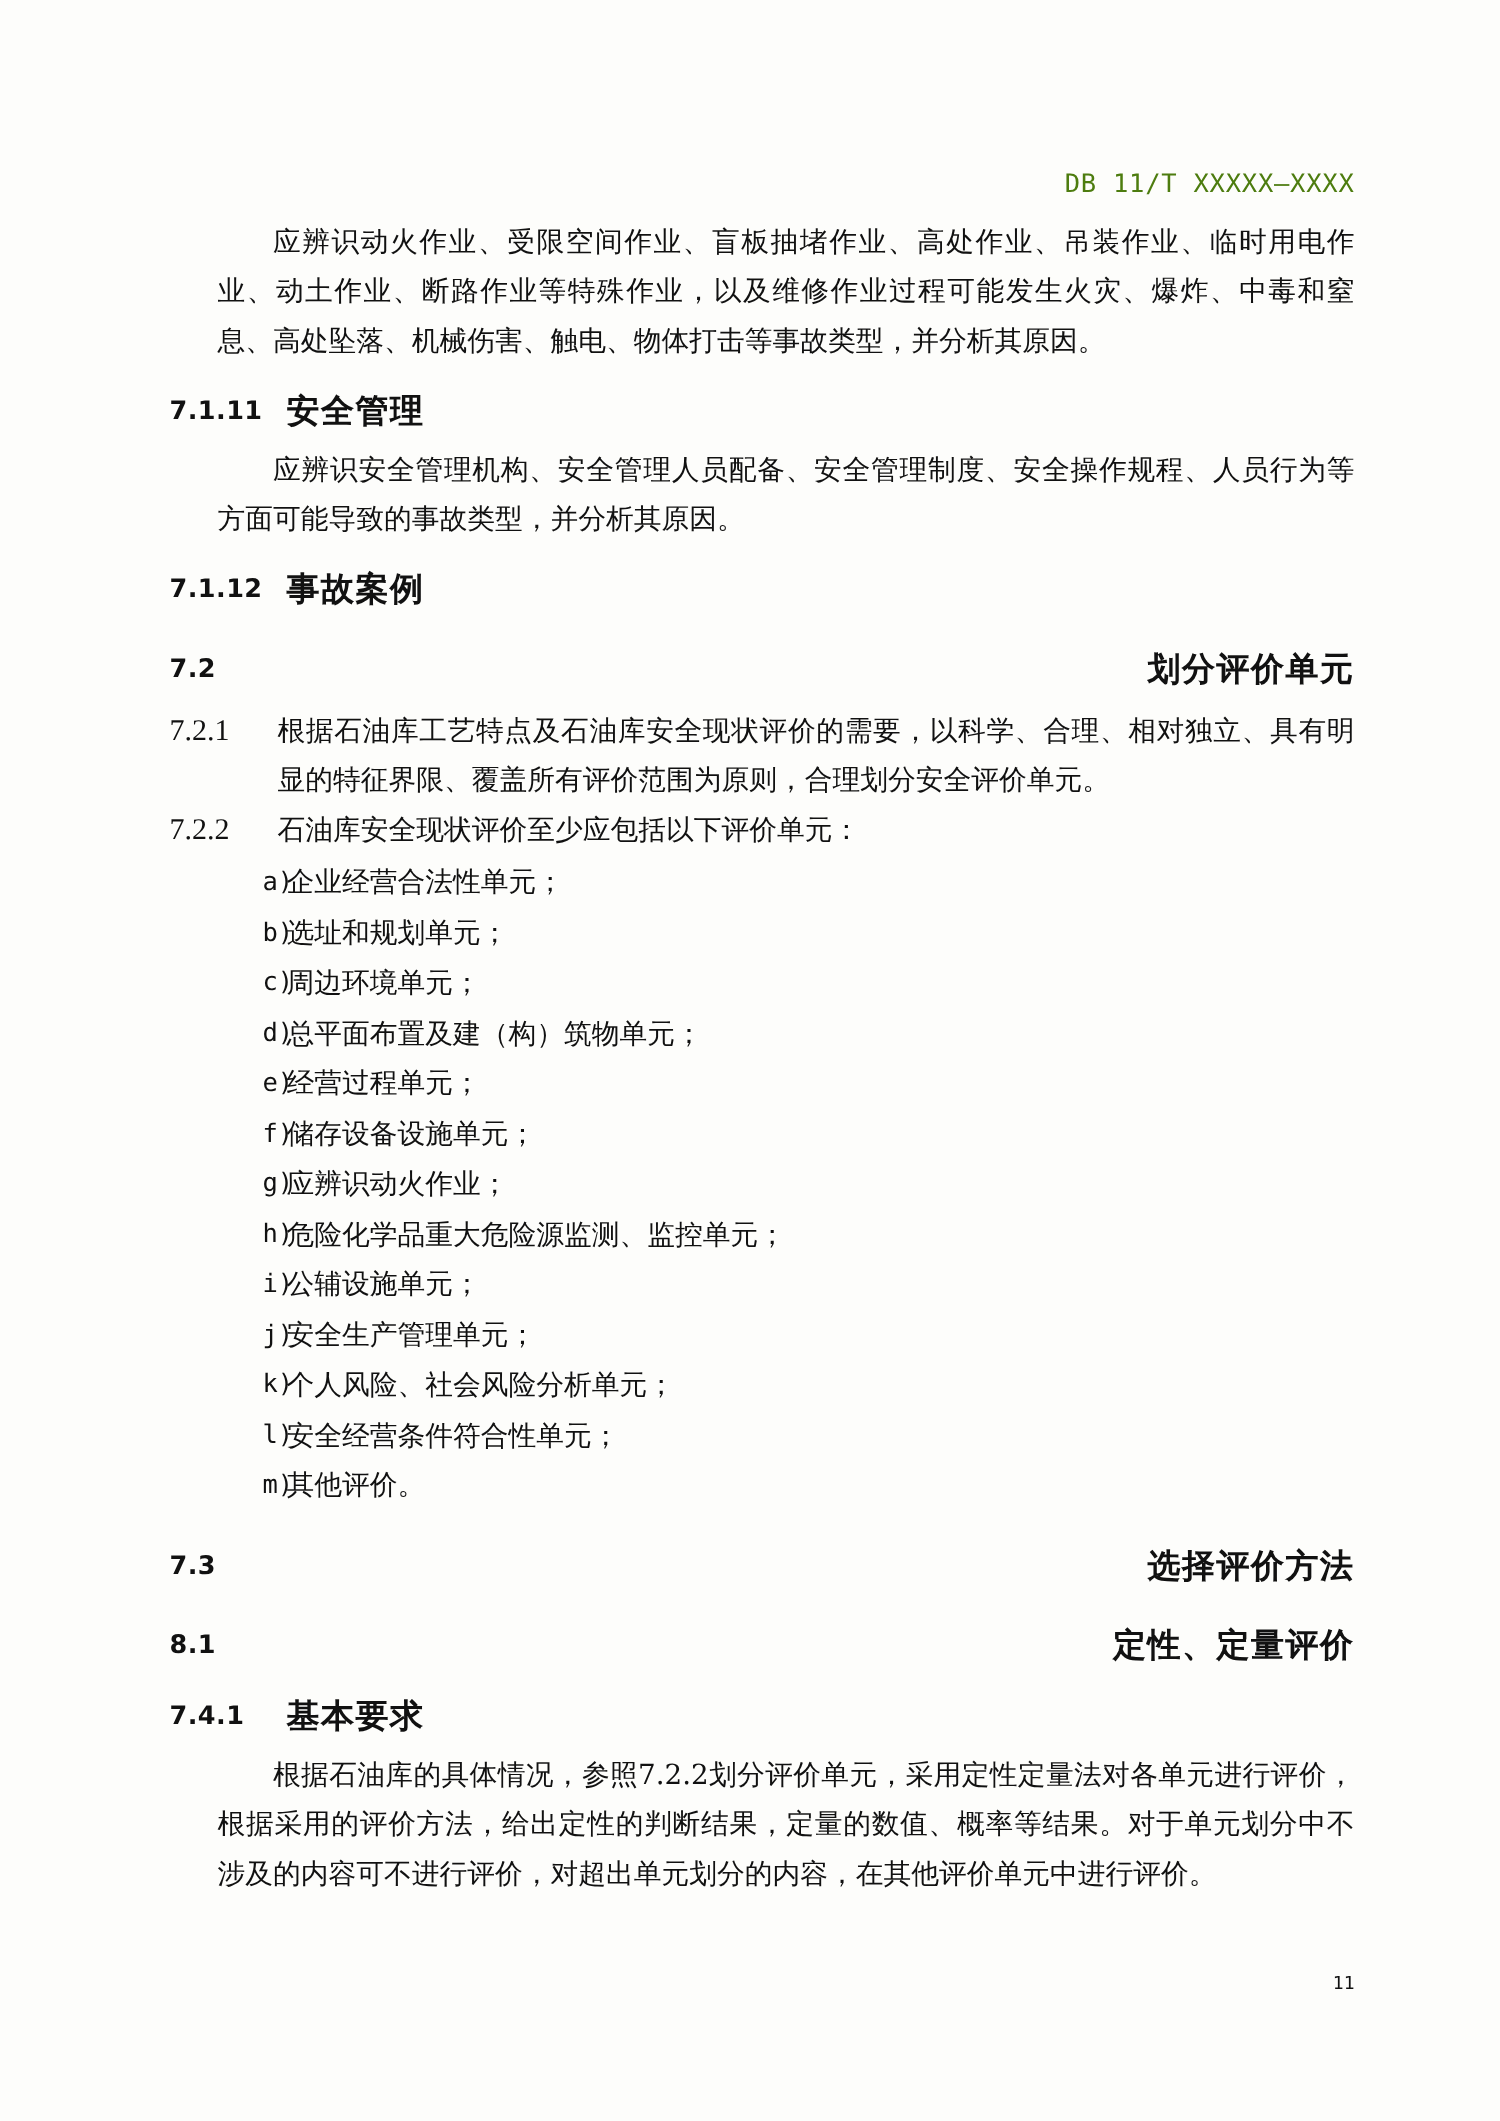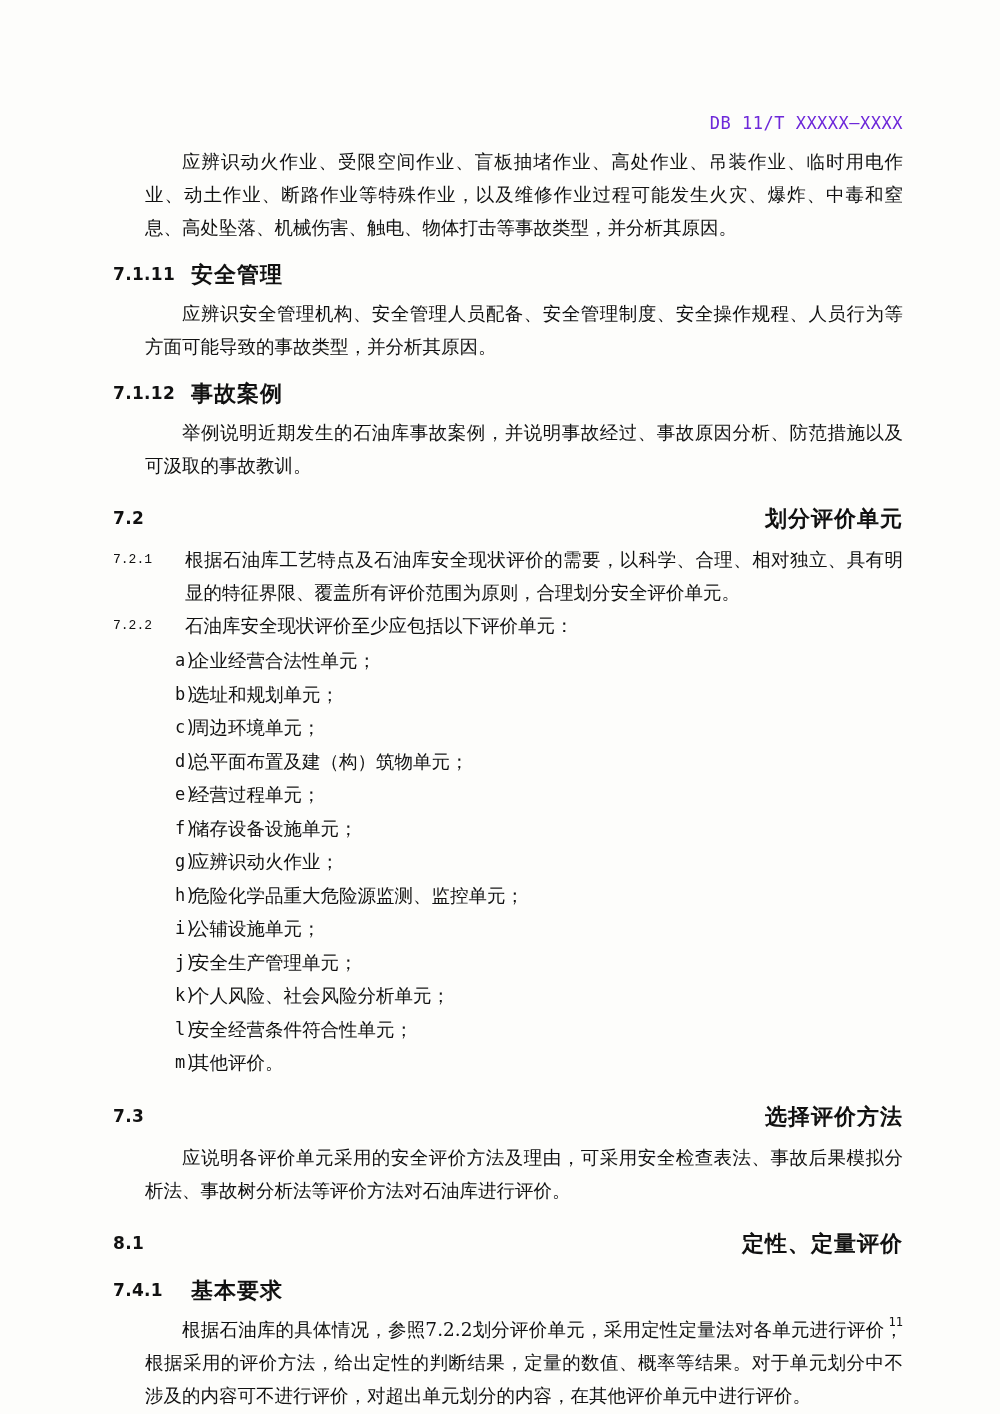--- a/index.html
+++ b/index.html
@@ -25,21 +25,21 @@
     width: 790px;
     height: 1414px;
   }
   .header {
     position: absolute;
     top: 113px;
     right: 0;
     font-family: "DejaVu Sans Mono", "Liberation Mono", monospace;
     font-size: 17px;
     letter-spacing: 0.5px;
-    color: #6d28d9;
+    color: #4d7c0f;
     white-space: nowrap;
   }
   .body-area {
     position: absolute;
     top: 145px;
     left: 0;
     width: 790px;
   }
   p {
     margin: 0;
@@ -82,22 +82,22 @@
   .clause-h2 .num { min-width: 62px; }
   .numbered {
     font-size: 18.5px;
     line-height: 33px;
     display: flex;
     margin-bottom: 0px;
   }
   .numbered .n {
     flex: 0 0 auto;
     min-width: 72px;
-    font-family: Liberation Mono, monospace;
-    font-size: 13px;
+    font-family: Liberation Serif, serif;
+    font-size: 20px;
   }
   .numbered .txt {
     flex: 1 1 auto;
     text-align: justify;
     text-justify: inter-ideograph;
   }
   .list {
     margin-top: 2px;
   }
   .list-item {
@@ -140,21 +140,20 @@
       <div class="clause">
         <span class="num">7.1.11</span>
         <span class="ttl">安全管理</span>
       </div>
       <p class="para">应辨识安全管理机构、安全管理人员配备、安全管理制度、安全操作规程、人员行为等方面可能导致的事故类型，并分析其原因。</p>
 
       <div class="clause">
         <span class="num">7.1.12</span>
         <span class="ttl">事故案例</span>
       </div>
-      <p class="para">举例说明近期发生的石油库事故案例，并说明事故经过、事故原因分析、防范措施以及可汲取的事故教训。</p>
 
       <div class="clause clause-h2">
         <span class="num">7.2</span>
         <span class="ttl">划分评价单元</span>
       </div>
 
       <div class="numbered">
         <span class="n">7.2.1</span>
         <span class="txt">根据石油库工艺特点及石油库安全现状评价的需要，以科学、合理、相对独立、具有明显的特征界限、覆盖所有评价范围为原则，合理划分安全评价单元。</span>
       </div>
@@ -216,21 +215,20 @@
         <div class="list-item">
           <span class="marker">m)</span>
           <span class="itxt">其他评价。</span>
         </div>
       </div>
 
       <div class="clause clause-h2">
         <span class="num">7.3</span>
         <span class="ttl">选择评价方法</span>
       </div>
-      <p class="para">应说明各评价单元采用的安全评价方法及理由，可采用安全检查表法、事故后果模拟分析法、事故树分析法等评价方法对石油库进行评价。</p>
 
       <div class="clause clause-h2">
         <span class="num">8.1</span>
         <span class="ttl">定性、定量评价</span>
       </div>
 
       <div class="clause">
         <span class="num">7.4.1</span>
         <span class="ttl">基本要求</span>
       </div>

